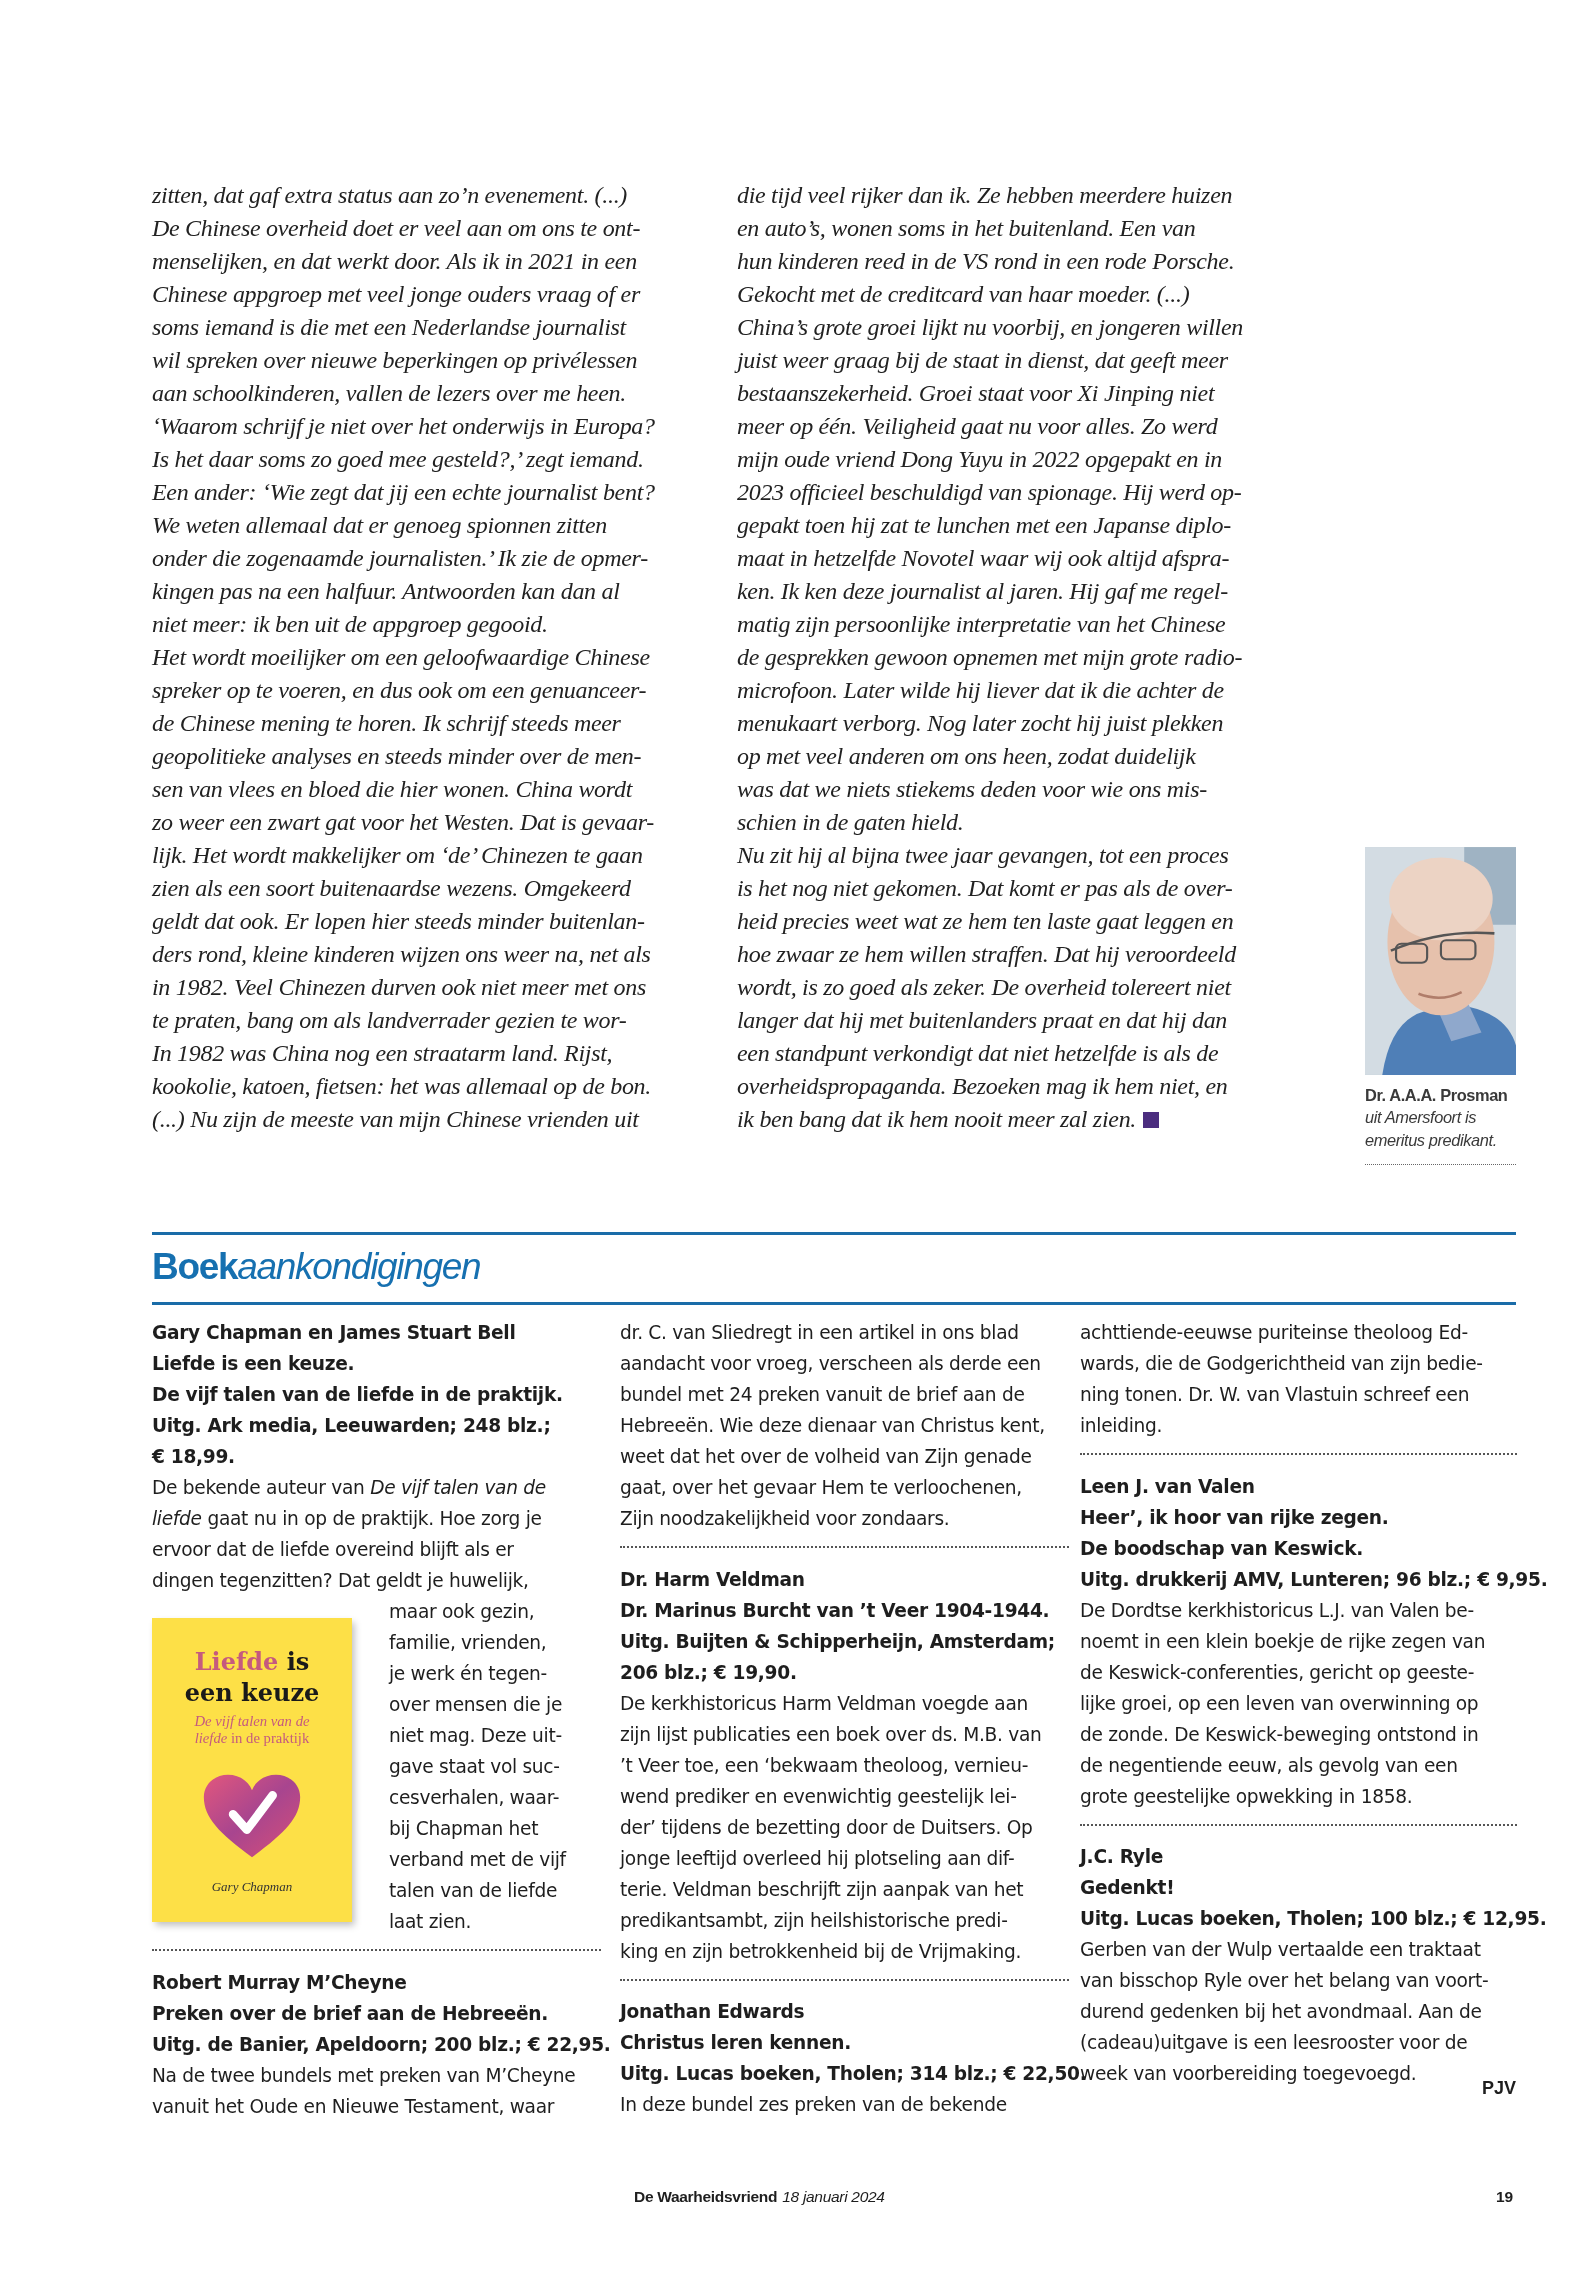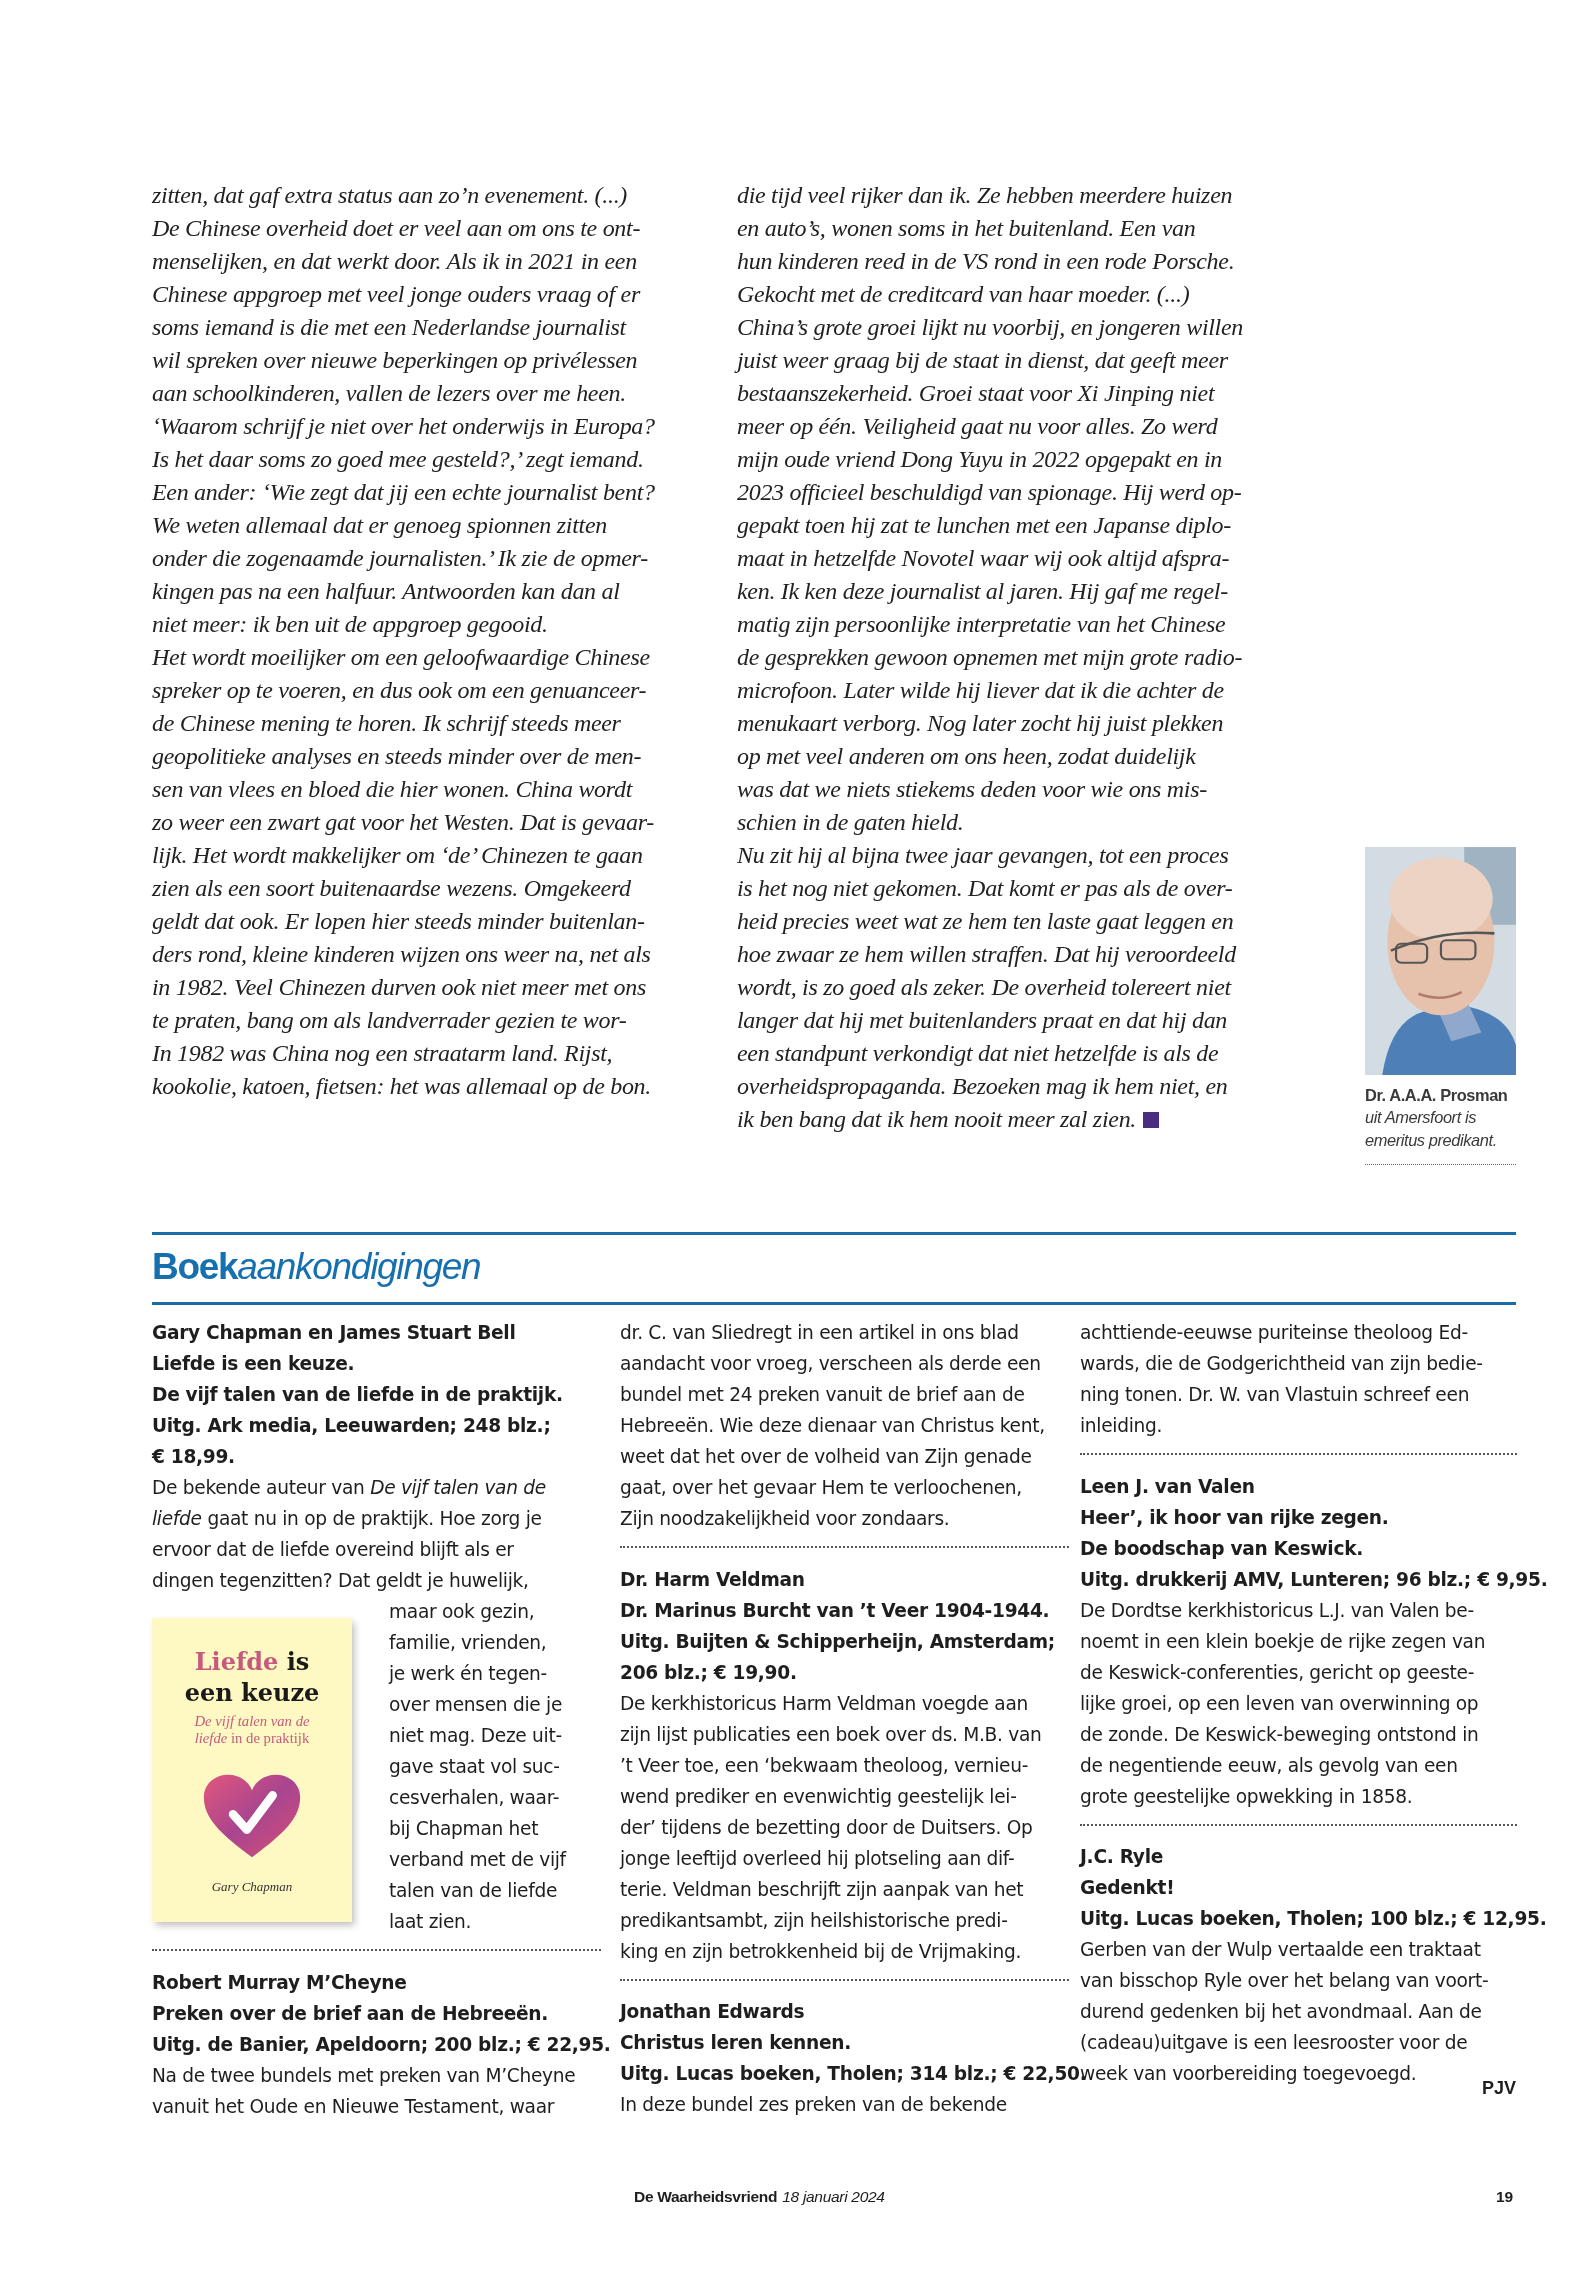--- a/index.html
+++ b/index.html
@@ -24,21 +24,21 @@
 
   .bcol { position:absolute; top:1317px; width:449px; font-family:"DejaVu Sans","Liberation Sans",sans-serif; font-size:18.6px; line-height:31px; color:#1e1e1e; letter-spacing:-0.3px; }
   #bcol1 { left:152px; }
   #bcol2 { left:620px; }
   #bcol3 { left:1080px; width:437px; }
   .bcol .ln { display:block; white-space:nowrap; }
   .bcol .bold { font-weight:bold; }
   .bcol .it { font-style:italic; }
   .dots { display:block; height:0; border-top:2.6px dotted #555; margin:12px 0 15.5px 0; }
   .wrap-ln { display:block; white-space:nowrap; padding-left:237px; }
-  #cover { position:absolute; left:152px; top:1618px; width:200px; height:304px; background:#fef9c3; box-shadow:2.6px 4.3px 7px rgba(0,0,0,0.25); }
+  #cover { position:absolute; left:152px; top:1618px; width:200px; height:304px; background:#fde047; box-shadow:2.6px 4.3px 7px rgba(0,0,0,0.25); }
   #cover .ct1 { position:absolute; left:0; width:100%; top:28px; text-align:center; font-family:"DejaVu Serif","Liberation Serif",serif; font-weight:bold; font-size:24px; line-height:31px; color:#1a1a1a; }
   #cover .ct1 .pink { color:#c55a7e; }
   #cover .ct2 { position:absolute; left:0; width:100%; top:95px; text-align:center; font-family:"Liberation Serif","DejaVu Serif",serif; font-size:14.7px; line-height:17.3px; color:#c55a7e; }
   #cover .heart { position:absolute; left:50px; top:155px; width:100px; height:86px; }
   #cover .cauth { position:absolute; left:0; width:100%; top:261px; text-align:center; font-family:"Liberation Serif","DejaVu Serif",serif; font-style:italic; font-size:13px; color:#333; }
   #signature { position:absolute; right:76px; top:2078px; font-family:"Liberation Sans","DejaVu Sans",sans-serif; font-weight:bold; font-size:18px; color:#1e1e1e; }
 
   #footer-pub { position:absolute; left:634px; top:2188px; font-family:"Liberation Sans","DejaVu Sans",sans-serif; font-size:15.5px; color:#1e1e1e; letter-spacing:-0.3px; }
   #footer-pub .b { font-weight:bold; }
   #footer-pub .i { font-style:italic; margin-left:5.2px; }
@@ -69,20 +69,21 @@
     <span class="ln">sen van vlees en bloed die hier wonen. China wordt</span>
     <span class="ln">zo weer een zwart gat voor het Westen. Dat is gevaar-</span>
     <span class="ln">lijk. Het wordt makkelijker om ‘de’ Chinezen te gaan</span>
     <span class="ln">zien als een soort buitenaardse wezens. Omgekeerd</span>
     <span class="ln">geldt dat ook. Er lopen hier steeds minder buitenlan-</span>
     <span class="ln">ders rond, kleine kinderen wijzen ons weer na, net als</span>
     <span class="ln">in 1982. Veel Chinezen durven ook niet meer met ons</span>
     <span class="ln">te praten, bang om als landverrader gezien te wor-</span>
     <span class="ln">In 1982 was China nog een straatarm land. Rijst,</span>
     <span class="ln">kookolie, katoen, fietsen: het was allemaal op de bon.</span>
+    <span class="ln">(...) Nu zijn de meeste van mijn Chinese vrienden uit</span>
   </div>
 
 <div id="col2" class="serif-col">
     <span class="ln">die tijd veel rijker dan ik. Ze hebben meerdere huizen</span>
     <span class="ln">en auto’s, wonen soms in het buitenland. Een van</span>
     <span class="ln">hun kinderen reed in de VS rond in een rode Porsche.</span>
     <span class="ln">Gekocht met de creditcard van haar moeder. (...)</span>
     <span class="ln">China’s grote groei lijkt nu voorbij, en jongeren willen</span>
     <span class="ln">juist weer graag bij de staat in dienst, dat geeft meer</span>
     <span class="ln">bestaanszekerheid. Groei staat voor Xi Jinping niet</span>

